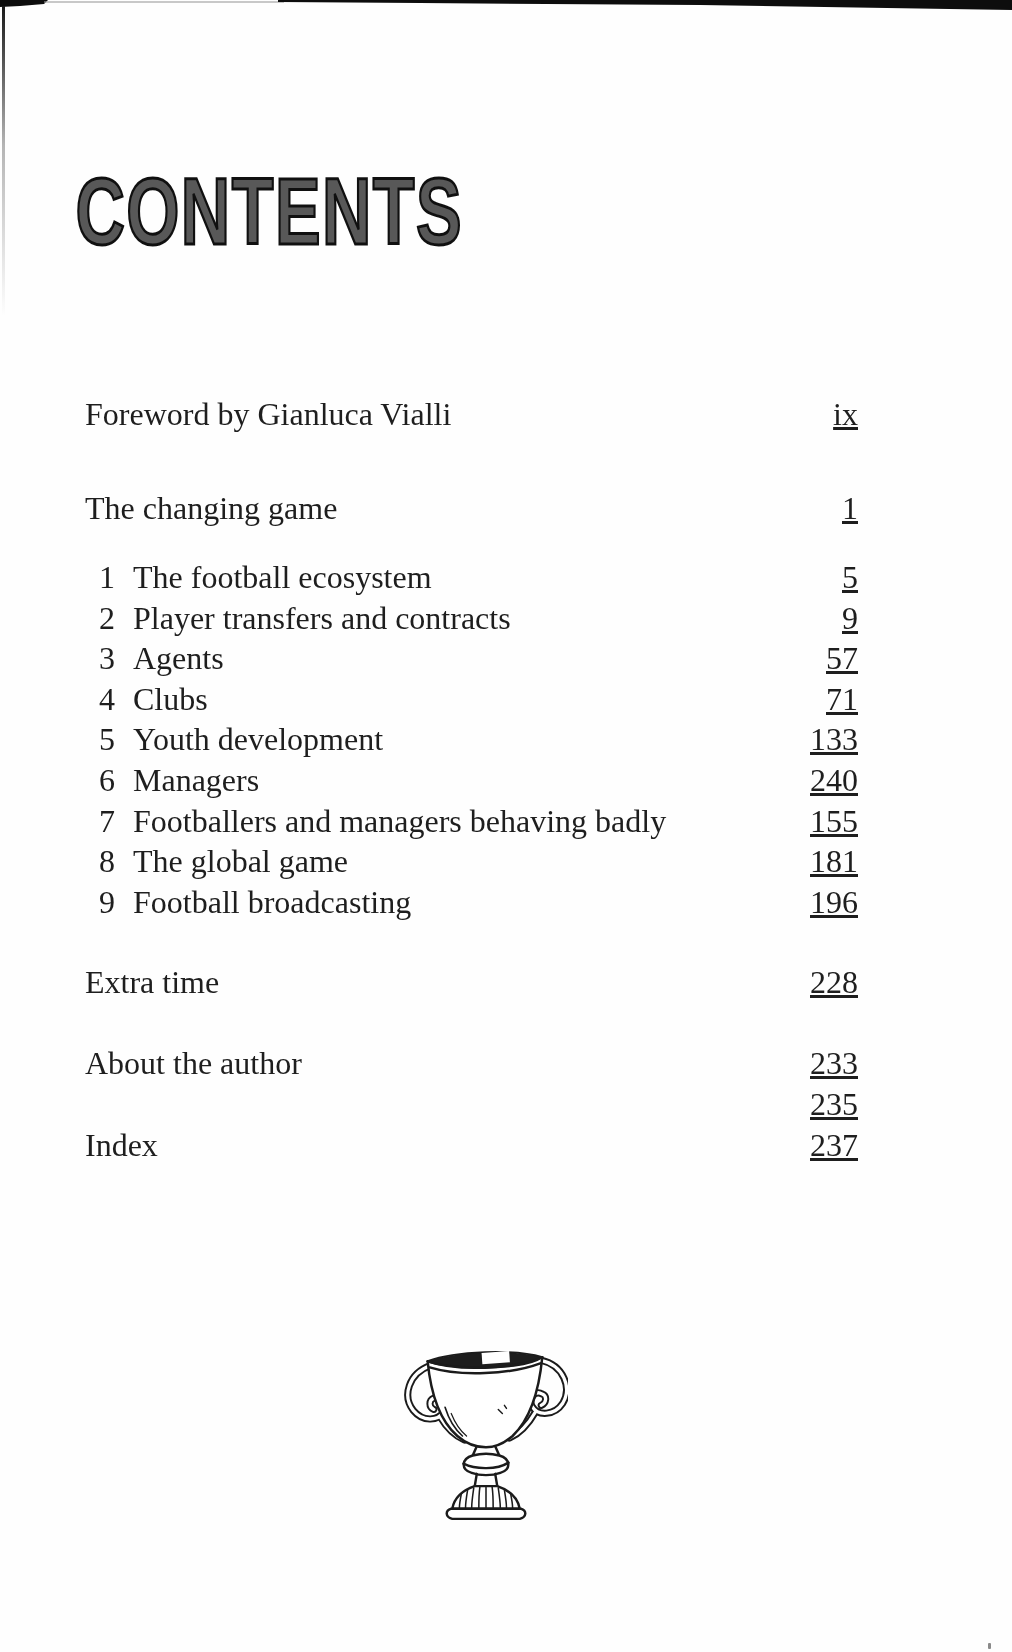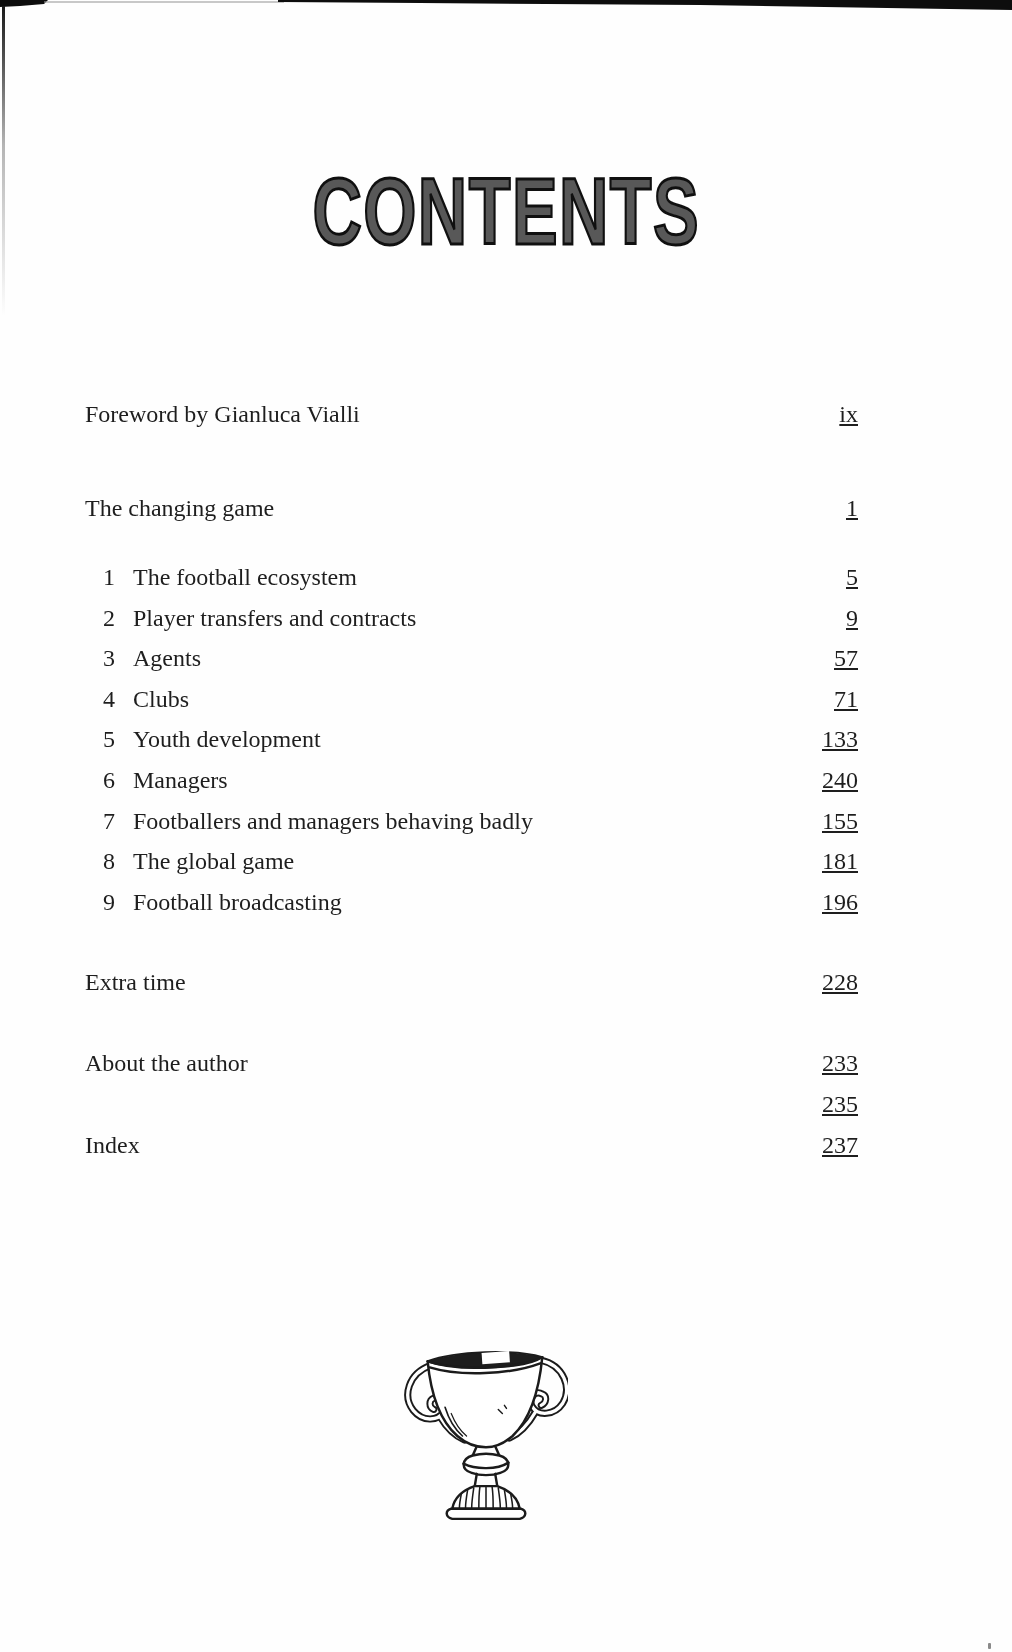--- a/index.html
+++ b/index.html
@@ -15,39 +15,39 @@
   
   .top-edge{position:absolute;top:0;left:0;width:1012px;height:14px;}
   .left-edge{
     position:absolute;top:6px;left:2px;width:3px;height:310px;
     background:linear-gradient(#1a1a1a 0%, #555 18%, #b5b5b5 45%, rgba(200,200,200,0) 100%);
   }
   .speck{position:absolute;left:988px;top:1643px;width:3px;height:6px;background:#8a8a8a;border-radius:1px;}
   
   .title-wrap{
     position:absolute;top:164px;left:0;width:100%;
-    display:flex;justify-content:center;
+    display:flex;
   }
   .title{
     font-family:"Liberation Sans", sans-serif;
     font-weight:bold;
     font-size:95px;
     line-height:1;
     letter-spacing:2px;
     color:#585858;
     -webkit-text-stroke:3px #101010;
     transform:scaleX(0.72);
     transform-origin:center;
     white-space:nowrap;
   }
   
   .row{
     position:absolute;left:85px;right:154px;height:36px;
     display:flex;align-items:flex-start;
-    font-size:24px;line-height:36px;
+    font-size:32px;line-height:36px;
     font-variant-numeric:oldstyle-nums;
     font-feature-settings:"onum" 1;
   }
   .row .num{width:30px;text-align:right;flex:none;}
   .row .label{margin-left:18px;}
   .row.plain .label{margin-left:0;}
   .row .pg{margin-left:auto;text-align:right;text-decoration:underline;}
   
   .trophy{position:absolute;left:404px;top:1348px;width:164px;height:176px;}
 </style>

